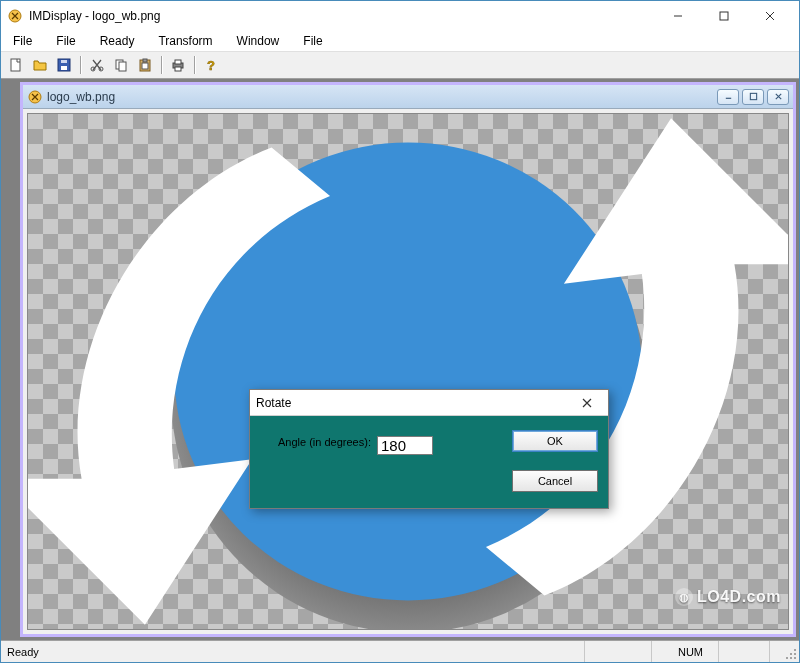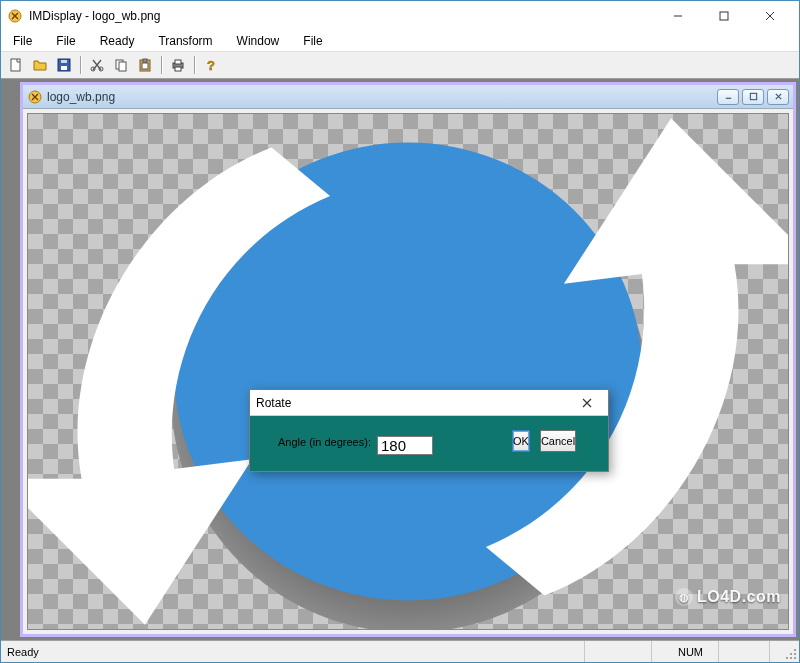--- a/index.html
+++ b/index.html
@@ -53,21 +53,21 @@
   
   
   .dialog { position:absolute; left:226px; top:280px; width:360px; background:#0f766e; border:1px solid #7a7a7a; box-shadow:3px 3px 10px rgba(0,0,0,.35); }
   .dialog-titlebar { height:26px; background:#fff; display:flex; align-items:center; padding:0 6px; border-bottom:1px solid #d0d0d0; }
   .dialog-titlebar .dlg-title { flex:1; font-size:12px; color:#000; }
   .dlg-close { width:30px; height:22px; display:flex; align-items:center; justify-content:center; }
   .dialog-body { padding:14px 10px 16px 10px; display:flex; gap:14px; }
   .dlg-left { flex:1; display:flex; gap:6px; padding-top:6px;}
   .dlg-label { font-size:11px; color:#000; padding-left:18px;}
   .dlg-input { width:56px; height:19px; border:1px solid #7a7a7a; background:#fff; font-size:15px; padding:1px 3px; font-family:inherit; }
-  .dlg-right { width:86px; display:flex; flex-direction:row; gap:10px; }
+  .dlg-right { width:86px; display:flex; flex-direction:column; gap:18px; }
   .dlg-btn { height:22px; border:1px solid #707070; background:linear-gradient(#fdfdfd,#e6e6e6); font-size:11px; display:flex; align-items:center; justify-content:center; }
   .dlg-btn.default { border:1px solid #3b82c4; box-shadow:0 0 0 1px #6fa8dc inset; }
   
   
   .statusbar { height:22px; border-top:1px solid #a0a0a0; display:flex; align-items:center; font-size:11px; background:#f0f0f0;gap:11px; }
   .statusbar .status-cell { padding:0 6px; height:100%; display:flex; align-items:center; border-right:1px solid #c8c8c8; }
   .statusbar .status-cell.ready { flex:1; }
   .statusbar .status-cell.num { width:56px; justify-content:center; }
   .statusbar .grip { width:18px; height:100%; display:flex; align-items:flex-end; justify-content:flex-end; padding:2px; }
   

